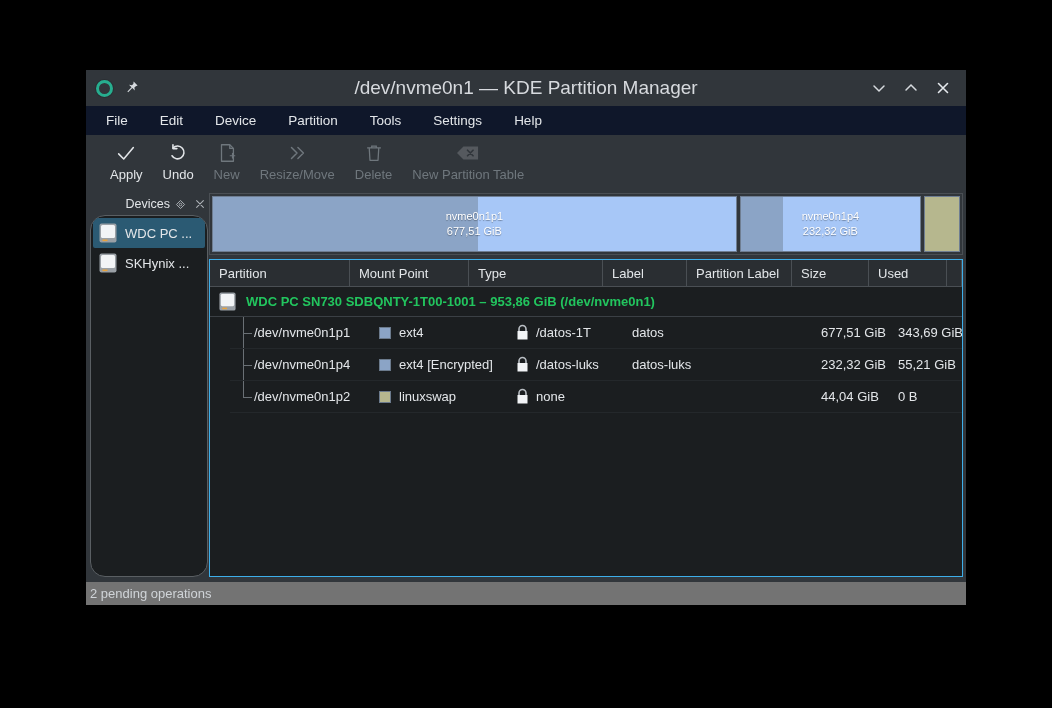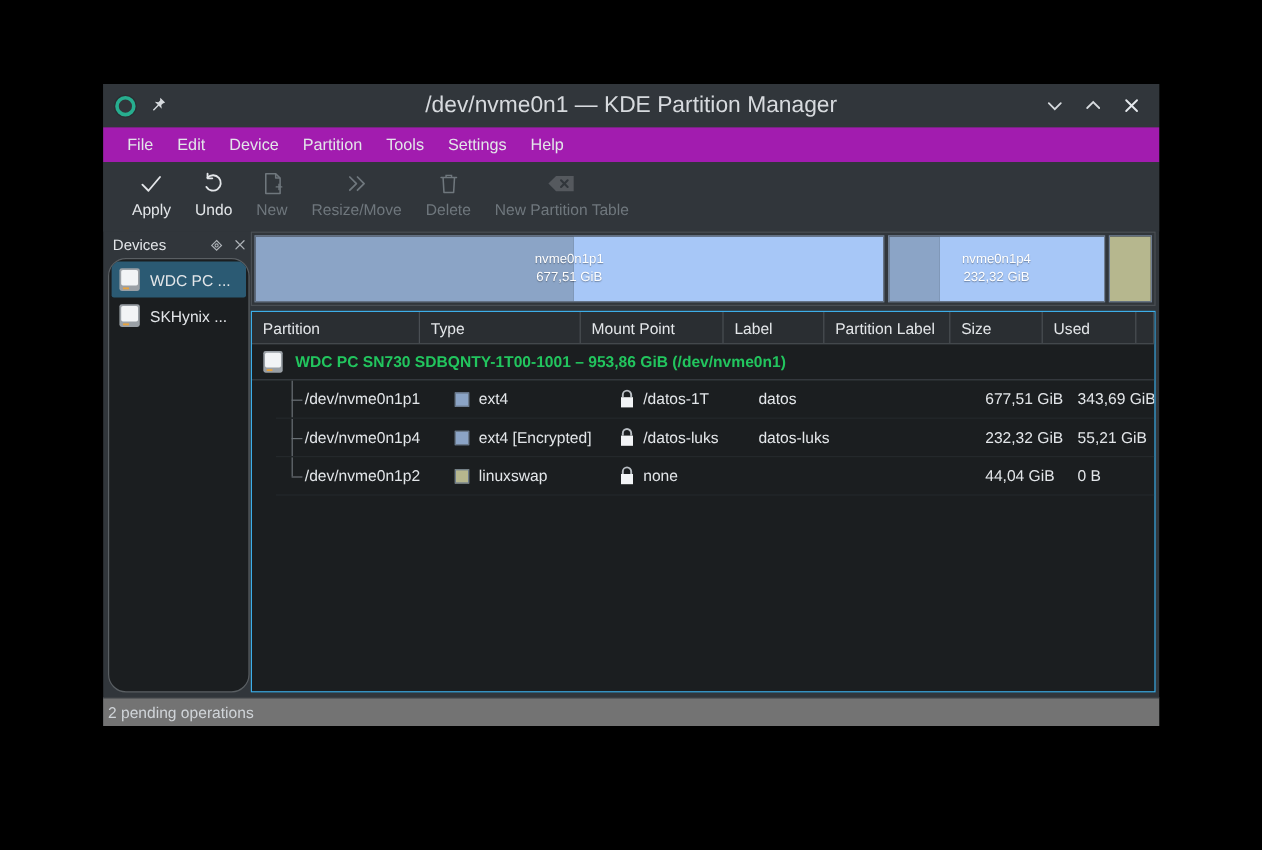--- a/index.html
+++ b/index.html
@@ -46,25 +46,25 @@
     color: #d7dade;
     font-size: 19px;
     pointer-events: none;
   }
   .tb-right { margin-left: auto; display: flex; align-items: center; gap: 14px; padding-right: 6px; z-index: 2;}
   .tb-btn { width: 18px; height: 18px; display: flex; align-items: center; justify-content: center; }
 
   
   #menubar {
     height: 29px;
-    background: #a21caf;
+    background: #0f172a;
     display: flex;
     align-items: center;
     padding-left: 11px;
-    gap: 2px;
+    gap: 14px;
     flex: 0 0 auto;
   }
   .menu-item {
     color: #e3e6e9;
     font-size: 13.5px;
     padding: 3px 9px;
     border-radius: 2px;
     white-space: nowrap;
   }
 
@@ -106,20 +106,21 @@
     display: flex;
     flex-direction: column;
     flex: 0 0 auto;
   }
   #devices-header {
     height: 22px;
     display: flex;
     align-items: center;
     padding: 0 0 0 4px;
     gap: 2px;
+    text-align: right;
   }
   #devices-title { font-size: 12.5px; color: #e3e6e9; flex: 1 1 auto; }
   .dock-btn { width: 17px; height: 17px; display: flex; align-items: center; justify-content: center; }
   #devices-list {
     flex: 1 1 auto;
     background: #1b1e20;
     border: 1px solid #5a5f63;
     border-radius: 15px;
     padding: 2px;
     overflow: hidden;
@@ -473,22 +474,22 @@
             <span></span>
           </div>
         </div>
 
       </div>
 
       <div id="part-table">
 
         <div id="thead">
           <div class="th c-part">Partition</div>
+          <div class="th c-mount">Mount Point</div>
           <div class="th c-type">Type</div>
-          <div class="th c-mount">Mount Point</div>
           <div class="th c-label">Label</div>
           <div class="th c-plabel">Partition Label</div>
           <div class="th c-size">Size</div>
           <div class="th c-used">Used</div>
           <div class="th c-tail"></div>
         </div>
 
         <div id="tbody">
 
           <div class="device-group">

